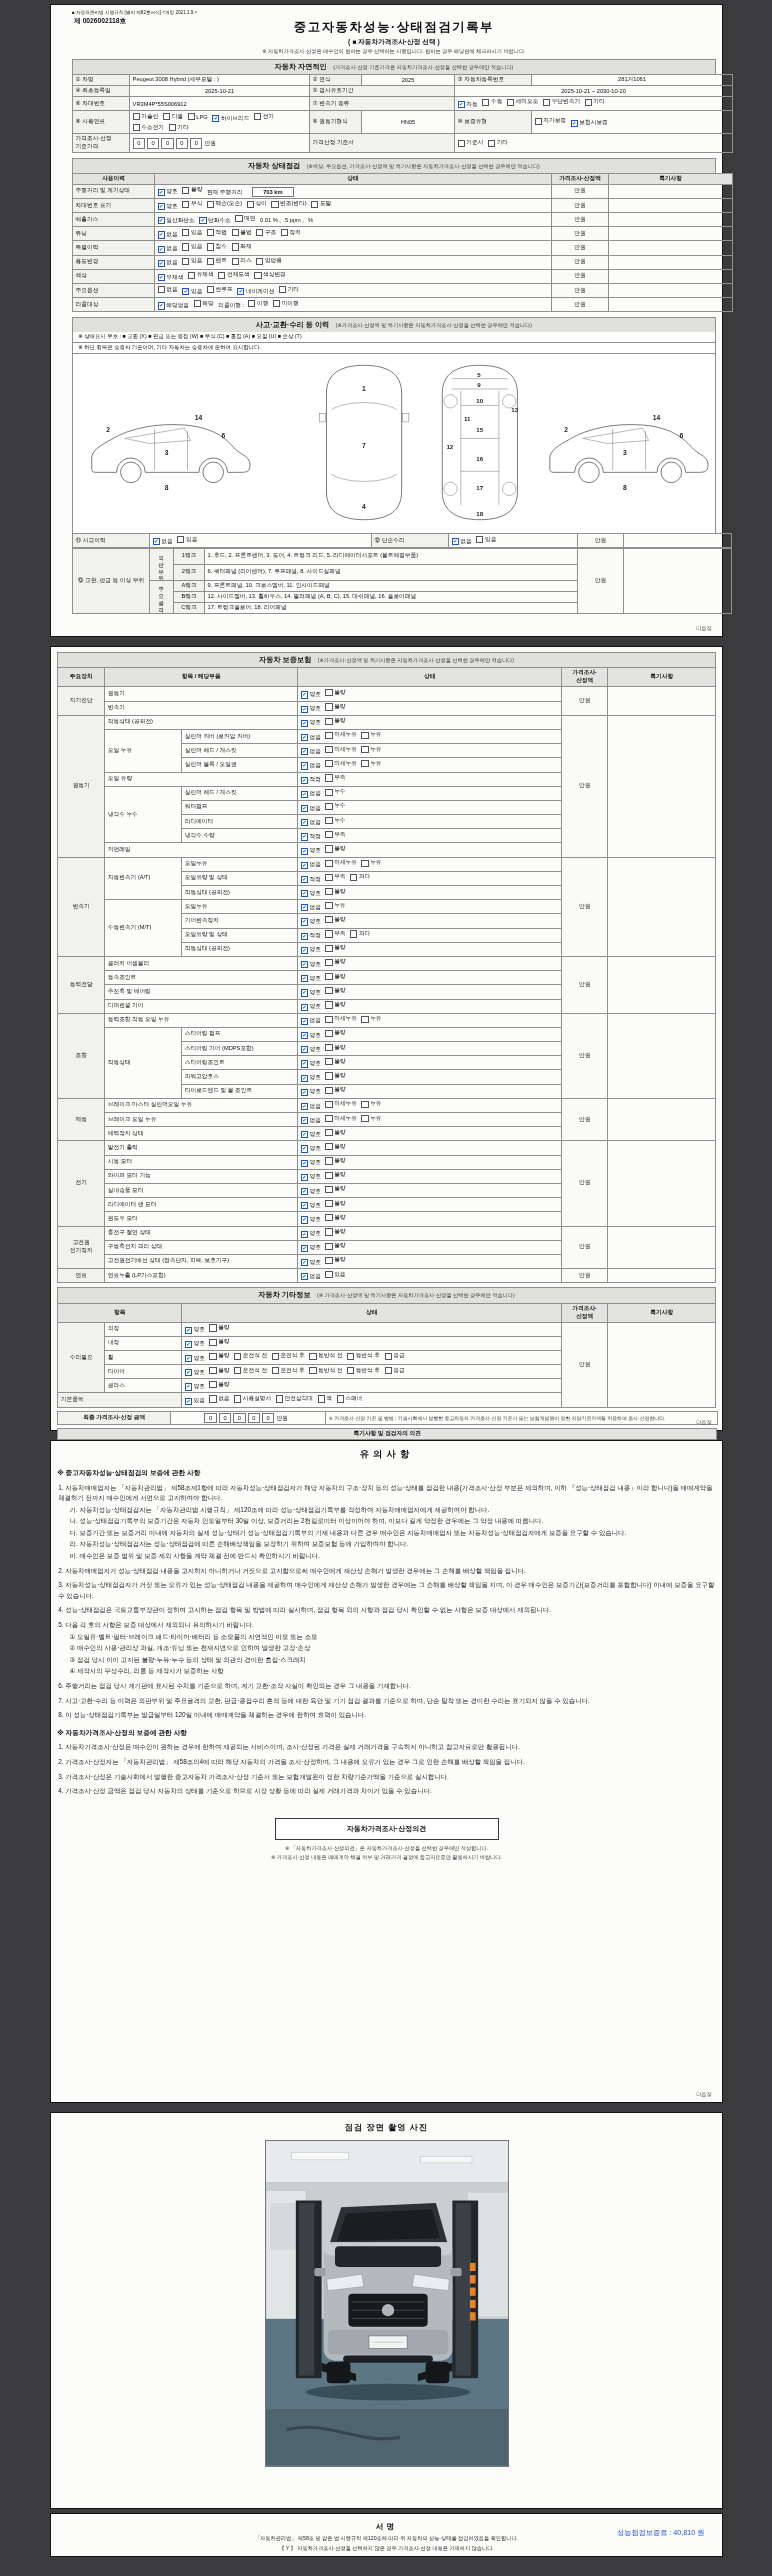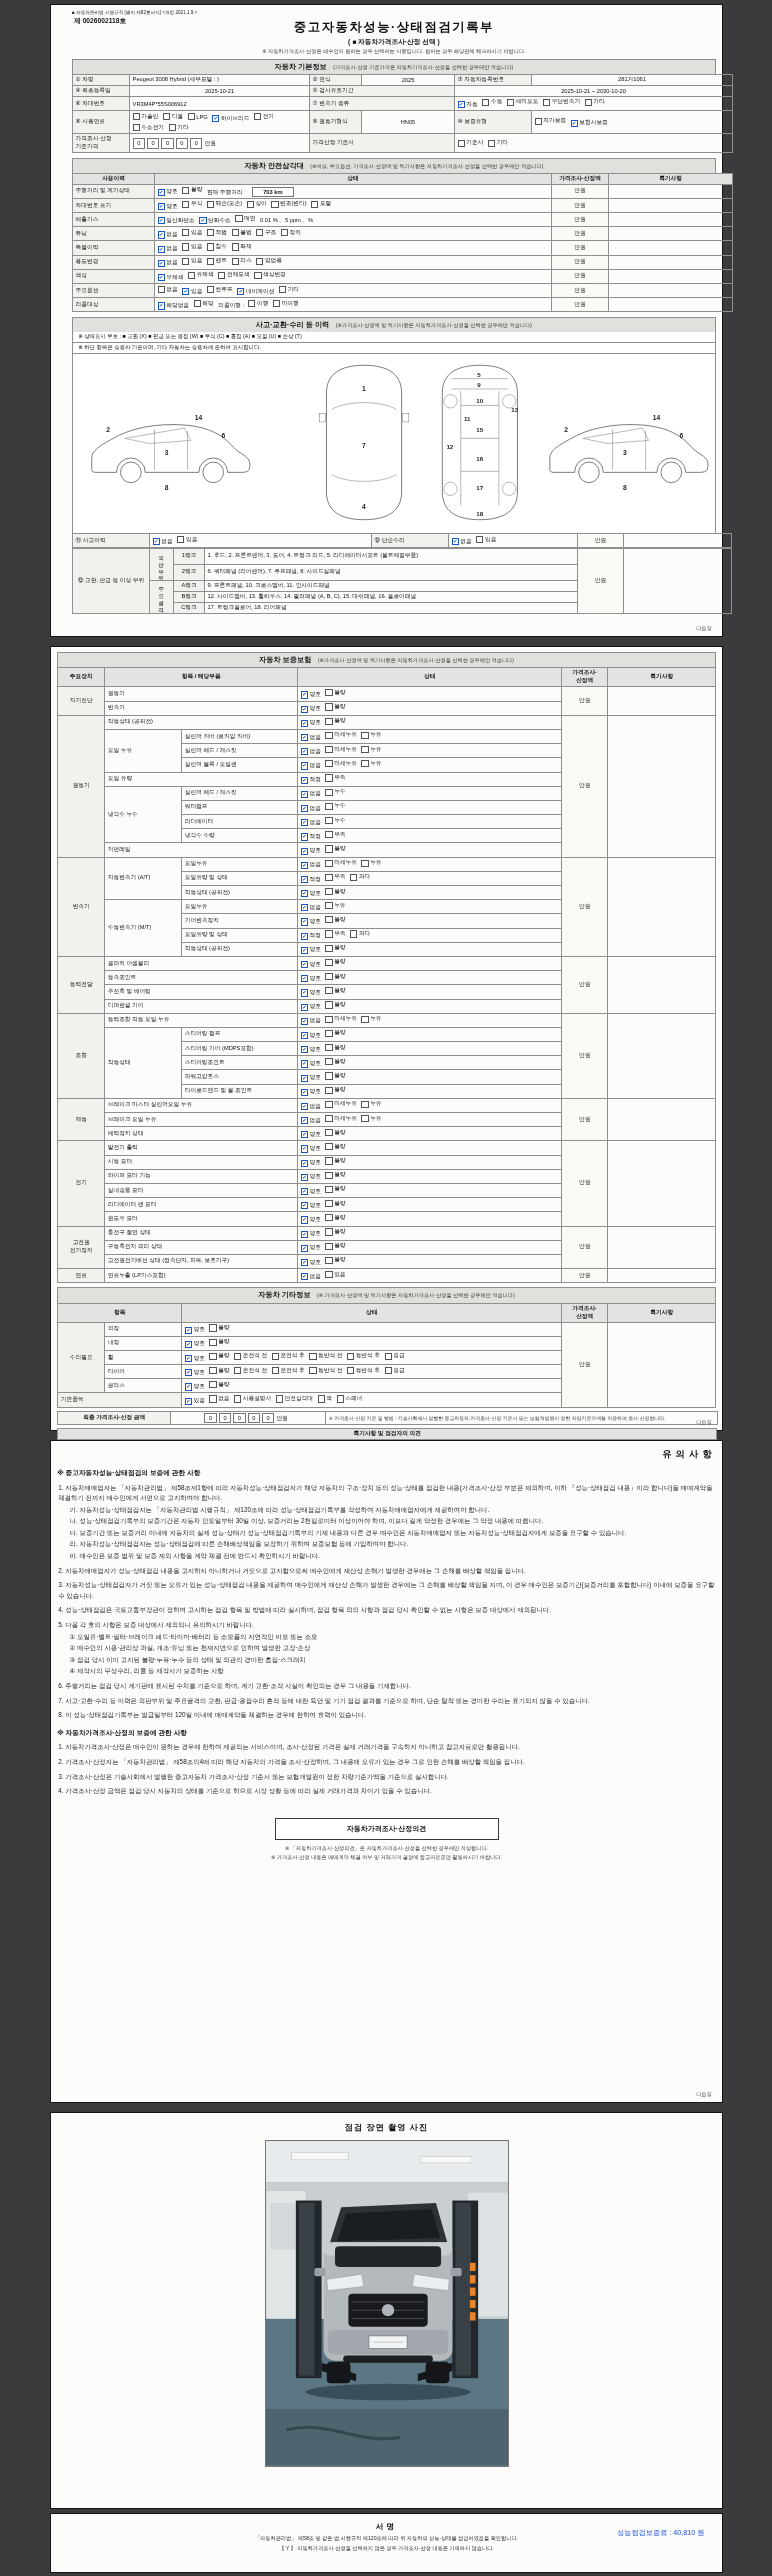--- a/index.html
+++ b/index.html
@@ -4,21 +4,21 @@
 <style>
   html,body{margin:0;padding:0;}
   body{width:773px;height:2576px;background:#3b3b3d;position:relative;
        font-family:"Liberation Sans","DejaVu Sans",sans-serif;color:#111;}
   .page{position:absolute;left:50px;width:673px;background:#fcfcfb;border:0.5px solid #141414;
         padding:5.2px 6.2px;box-sizing:border-box;}
   #page1{top:4.1px;height:633px;padding-left:21px;}
   #page2{top:646px;height:785px;}
   #page3{top:1440px;height:663px;}
   #page4{top:2112px;height:397px;}
-  #page5{top:2513px;height:60px;}
+  #page5{top:2513px;height:44px;}
   table{border-collapse:collapse;width:100%;table-layout:fixed;}
   td{border:0.5px solid #8f8f8f;font-size:5.7px;padding:1px 2.6px;vertical-align:middle;word-break:keep-all;overflow:hidden;}
   .hd{background:#e3e3e1;font-weight:bold;text-align:center;}
   .lbl{background:#f1f1ee;}
   .c{text-align:center;}
   .bold{font-weight:bold;}
   .tiny{font-size:4.9px;color:#333;}
   .price{text-align:center;background:#fafaf7;color:#222;}
   .vert{writing-mode:vertical-rl;text-orientation:upright;letter-spacing:1px;padding:2.1px 0.5px;}
   .secbar{border:0.5px solid #8f8f8f;border-bottom:none;background:#e0e0dd;text-align:center;padding:2.1px 0;margin-top:4.1px;}
@@ -34,21 +34,21 @@
   .sg.valbox{display:inline-block;border:0.5px solid #777;padding:1px 10.3px;margin-left:5.2px;background:#fff;font-weight:bold;}
   .form-ref{font-size:4.6px;color:#222;}
   .doc-no{font-size:6.7px;font-weight:bold;margin:2.1px 0 0 2.1px;}
   .title{text-align:center;font-size:12.4px;font-weight:bold;letter-spacing:1.5px;margin-top:-7.2px;}
   .subtitle{text-align:center;font-size:6.7px;font-weight:bold;margin-top:1.5px;}
   .title-note{text-align:center;font-size:5.2px;color:#333;margin:1px 0 3.1px;}
   .legend{border:0.5px solid #8f8f8f;border-top:none;font-size:5.4px;padding:1.5px 5.2px;background:#fff;}
   .diag{border:0.5px solid #8f8f8f;border-top:none;background:#fff;text-align:center;padding:1px 0;}
   .join{margin-top:-0.5px;}
   .next{position:absolute;right:10.3px;bottom:4.1px;font-size:5.2px;color:#444;}
-  .notice-title{text-align:right;font-size:9.3px;font-weight:bold;letter-spacing:4.1px;margin:2.1px 0 5.2px;}
+  .notice-title{text-align:center;font-size:9.3px;font-weight:bold;letter-spacing:4.1px;margin:2.1px 0 5.2px;}
   .notice-h{font-size:6.7px;font-weight:bold;margin-top:8.2px;}
   .para{font-size:6.4px;line-height:1.65;color:#191919;}
   .ind0{margin:4.1px 0 0 1px;}
   .ind1{margin:1px 0 0 12.4px;}
   .opbox{width:222px;margin:21.6px auto 5.2px;border:0.8px solid #3a3a3a;text-align:center;font-weight:bold;
          font-size:7px;padding:4.6px 0;background:#fff;}
   .fine{text-align:center;font-size:5.2px;color:#333;margin-top:2.1px;}
   .photo-title{text-align:center;font-weight:bold;font-size:8.2px;margin:4.1px 0 7.2px;letter-spacing:1px;}
   .photo-wrap{text-align:center;}
   .photo-frame{display:inline-block;border:0.5px solid #777;line-height:0;}
@@ -62,21 +62,21 @@
 <body>
 
 <div class="page" id="page1">
   <div class="form-ref">■ 자동차관리법 시행규칙 [별지 제82호서식] &lt;개정 2021.1.9.&gt;</div>
   <div class="doc-no">제 0026002118호</div>
   <div class="title">중고자동차성능·상태점검기록부</div>
   <div class="subtitle">( ■ 자동차가격조사·산정 선택 )</div>
   <div class="title-note">※ 자동차가격조사·산정은 매수인이 원하는 경우 선택하는 사항입니다. 원하는 경우 해당란에 체크하시기 바랍니다.</div>
 
   <div class="secbar">
-    <span class="sec-t">자동차 기본정보</span>
+    <span class="sec-t">자동차 자연적인</span>
     <span class="sec-n">(가격조사·산정 기준가격은 자동차가격조사·산정을 선택한 경우에만 적습니다)</span>
   </div>
   <table>
     <colgroup>
         <col style="width:57px">
         <col style="width:180px">
         <col style="width:52px">
         <col style="width:93px">
         <col style="width:77px">
         <col style="width:201px">
@@ -161,21 +161,21 @@
               <span>기준서</span>
             </span><span class="cb">
               <span class="bx"></span>
               <span>기타</span>
             </span></td>
         </tr>
       </tbody>
   </table>
 
   <div class="secbar">
-    <span class="sec-t">자동차 안전삼각대</span>
+    <span class="sec-t">자동차 상태점검</span>
     <span class="sec-n">(※색상, 주요옵션, 가격조사·산정액 및 특기사항은 자동차가격조사·산정을 선택한 경우에만 적습니다)</span>
   </div>
   <table>
     <colgroup>
         <col style="width:82px">
         <col style="width:397px">
         <col style="width:57px">
         <col style="width:124px">
       </colgroup>
     <thead>

